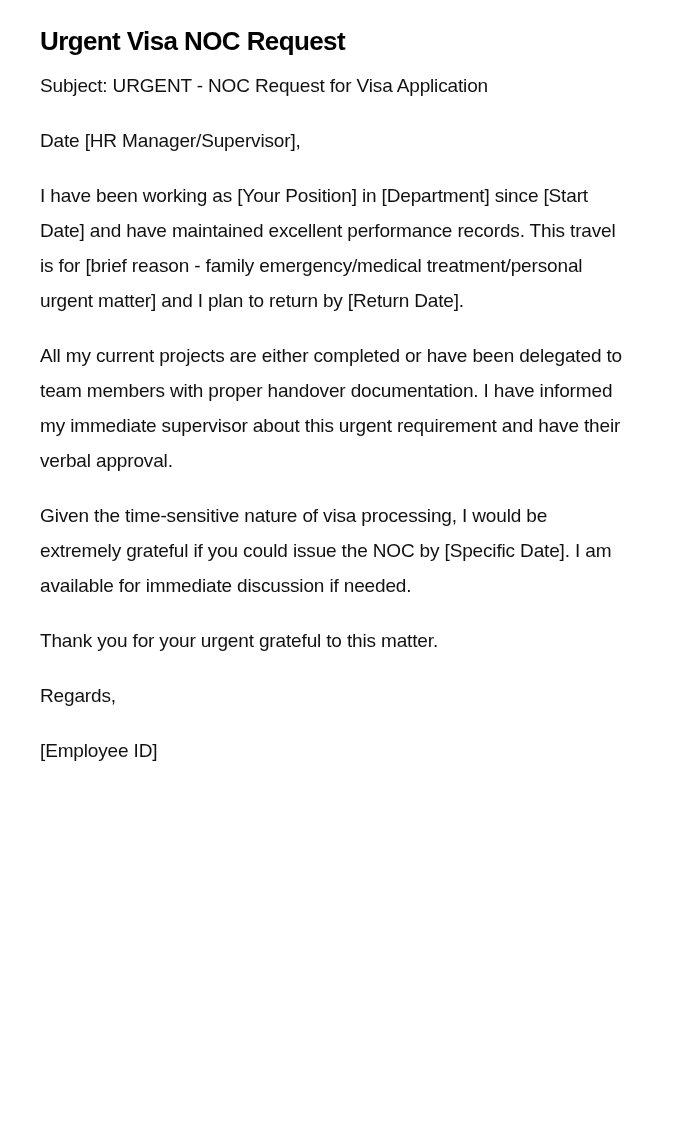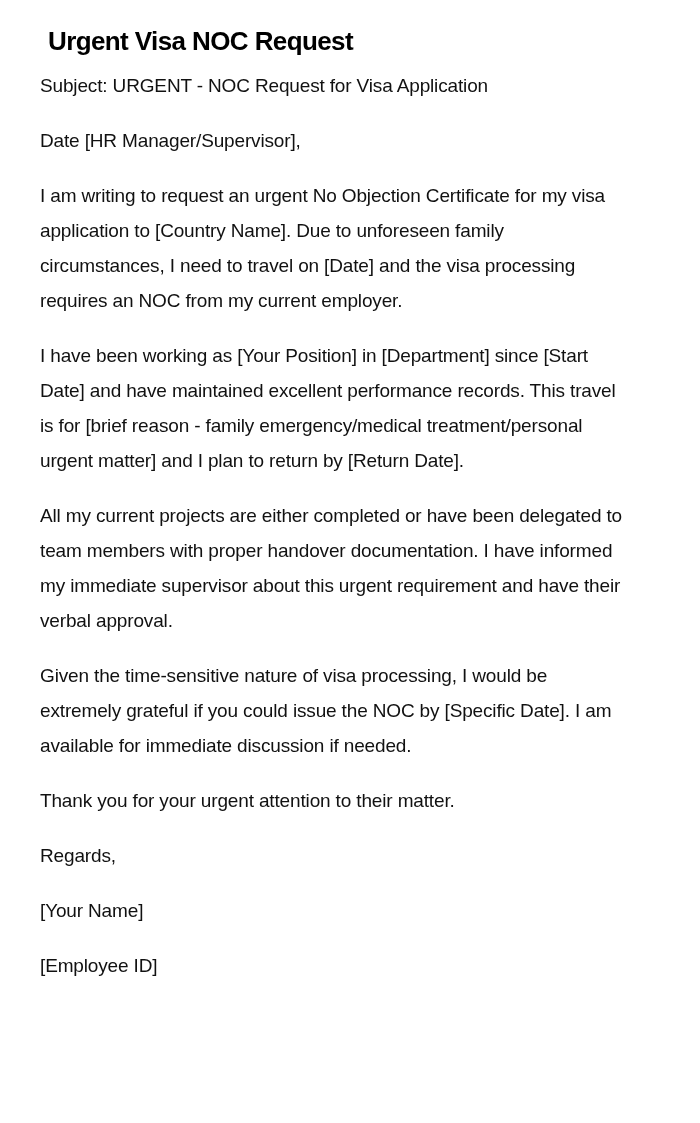--- a/index.html
+++ b/index.html
@@ -19,40 +19,38 @@
       padding: 24px 40px 0 40px;
       box-sizing: border-box;
       width: 700px;
     }
     .title {
       font-family: "Liberation Sans", sans-serif;
       font-weight: bold;
       font-size: 26px;
       letter-spacing: -0.6px;
       line-height: 34px;
-      margin: 0 0 10px 8px;
+      margin: 0 0 10px 0;
       color: #000000;
     }
     .para {
       font-size: 19px;
       line-height: 35px;
       margin: 0 17px 20px 0;
       width: 590px;
       letter-spacing: -0.15px;
       color: #111111;
     }
   </style>
 </head>
 <body>
 
 <div class="page">
   <h1 class="title">Urgent Visa NOC Request</h1>
   <p class="para">Subject: URGENT - NOC Request for Visa Application</p>
   <p class="para">Date [HR Manager/Supervisor],</p>
-  <p class="para">I am writing to request an urgent No Objection Certificate for my visa application to [Country Name]. Due to unforeseen family circumstances, I need to travel on [Date] and the visa processing requires an NOC from my current employer.</p>
   <p class="para">I have been working as [Your Position] in [Department] since [Start Date] and have maintained excellent performance records. This travel is for [brief reason - family emergency/medical treatment/personal urgent matter] and I plan to return by [Return Date].</p>
   <p class="para">All my current projects are either completed or have been delegated to team members with proper handover documentation. I have informed my immediate supervisor about this urgent requirement and have their verbal approval.</p>
   <p class="para">Given the time-sensitive nature of visa processing, I would be extremely grateful if you could issue the NOC by [Specific Date]. I am available for immediate discussion if needed.</p>
-  <p class="para">Thank you for your urgent attention to their matter.</p>
+  <p class="para">Thank you for your urgent grateful to this matter.</p>
   <p class="para">Regards,</p>
-  <p class="para">[Your Name]</p>
   <p class="para">[Employee ID]</p>
 </div>
 
 </body></html>

